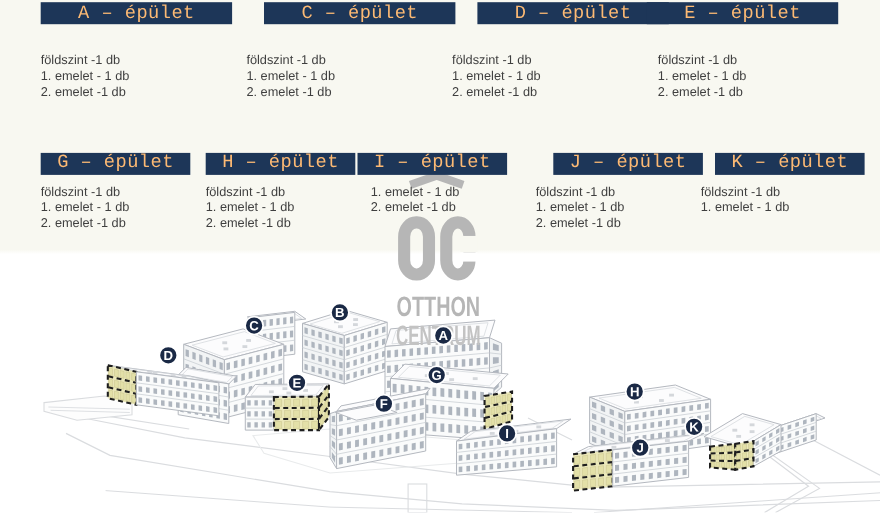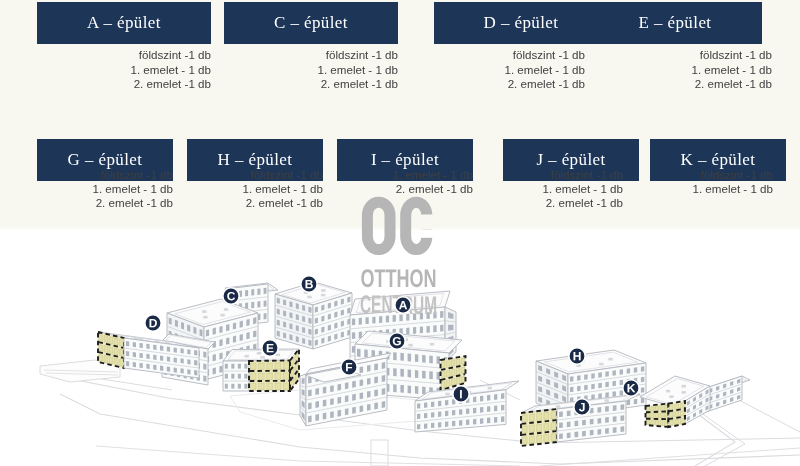--- a/index.html
+++ b/index.html
@@ -1,23 +1,23 @@
 <!DOCTYPE html>
 <html><head><meta charset="utf-8">
 <style>
   * { margin:0; padding:0; box-sizing:border-box; }
   html,body { width:800px; height:466px; overflow:hidden; }
   body { position:relative; background:#ffffff; font-family:"Liberation Sans",sans-serif; }
   #cream { position:absolute; left:0; top:0; width:800px; height:231px;
            background:linear-gradient(to bottom, #f8f8f1 0, #f8f8f1 227px, rgba(248,248,241,0) 231px); }
-  .hdr { position:absolute; top:2px; height:42px; transform:translateZ(0); background:#1d3658; color:#ffffff;
-         font-family:Liberation Serif, serif; font-size:17px; letter-spacing:0.4px;
+  .hdr { position:absolute; top:2px; height:20px; transform:translateZ(0); background:#1d3658; color:#fdba74;
+         font-family:Liberation Mono, monospace; font-size:17px; letter-spacing:0.4px;
          display:flex; align-items:center; justify-content:center; }
   .hdr.r2 { top:122.5px;margin-top:16px; }
-  .info { position:absolute; color:#3f3f3f; font-size:11.6px; line-height:14.2px; text-align:right; transform:translateZ(0); }
+  .info { position:absolute; color:#3f3f3f; font-size:11.6px; line-height:14.2px; text-align:left; transform:translateZ(0); }
   svg { position:absolute; left:0; top:0; opacity:0.999; }
 </style></head>
 <body>
 <div id="cream"></div>
 <svg width="800" height="466" viewBox="0 0 800 466">
 <path d="M70 374 L172 390" fill="none" stroke="#dadcdf" stroke-width="1"></path>
     <path d="M76 380 L168 398 L300 415 L420 431 L540 443 L800 438" fill="none" stroke="#dadcdf" stroke-width="1.1"></path>
     <path d="M60 394 L100 414 L300 447 L420 458 L560 464 L800 455" fill="none" stroke="#dadcdf" stroke-width="1.1"></path>
     <path d="M96 446 L300 461 L520 466" fill="none" stroke="#dadcdf" stroke-width="0.9"></path>
     <path d="M540 466 L800 448" fill="none" stroke="#dadcdf" stroke-width="0.9"></path>
@@ -803,41 +803,41 @@
       <circle cx="461" cy="394" r="8.2" fill="#1a2945" stroke="#ffffff" stroke-width="1.6"></circle>
       <text x="461" y="398.2" text-anchor="middle" font-family="Liberation Sans, sans-serif" font-size="12" font-weight="bold" fill="#ffffff" transform="rotate(0.03 461 394)">I</text>
       <circle cx="582" cy="407" r="8.2" fill="#1a2945" stroke="#ffffff" stroke-width="1.6"></circle>
       <text x="582" y="411.2" text-anchor="middle" font-family="Liberation Sans, sans-serif" font-size="12" font-weight="bold" fill="#ffffff" transform="rotate(0.03 582 407)">J</text>
     </g>
 </svg>
 <div class="hdr" style="left:37px;width:174px">
     <span style="transform:translateZ(0)">A – épület</span>
   </div>
 <div class="info" style="left:37px;width:174px;top:48.4px">földszint -1 db<br>1. emelet - 1 db<br>2. emelet -1 db</div>
-<div class="hdr" style="left:224px;width:174px">
+<div class="hdr" style="left:240px;width:174px">
     <span style="transform:translateZ(0)">C – épület</span>
   </div>
 <div class="info" style="left:224px;width:174px;top:48.4px">földszint -1 db<br>1. emelet - 1 db<br>2. emelet -1 db</div>
 <div class="hdr" style="left:434px;width:174px">
     <span style="transform:translateZ(0)">D – épület</span>
   </div>
 <div class="info" style="left:411px;width:174px;top:48.4px">földszint -1 db<br>1. emelet - 1 db<br>2. emelet -1 db</div>
 <div class="hdr" style="left:588px;width:174px">
     <span style="transform:translateZ(0)">E – épület</span>
   </div>
 <div class="info" style="left:598px;width:174px;top:48.4px">földszint -1 db<br>1. emelet - 1 db<br>2. emelet -1 db</div>
 <div class="hdr r2" style="left:37px;width:136px">
     <span style="transform:translateZ(0)">G – épület</span>
   </div>
 <div class="info" style="left:37px;width:136px;top:168px">földszint -1 db<br>1. emelet - 1 db<br>2. emelet -1 db</div>
 <div class="hdr r2" style="left:187px;width:136px">
     <span style="transform:translateZ(0)">H – épület</span>
   </div>
 <div class="info" style="left:187px;width:136px;top:168px">földszint -1 db<br>1. emelet - 1 db<br>2. emelet -1 db</div>
-<div class="hdr r2" style="left:337px;width:136px">
+<div class="hdr r2" style="left:325px;width:136px">
     <span style="transform:translateZ(0)">I – épület</span>
   </div>
 <div class="info" style="left:337px;width:136px;top:168px">1. emelet - 1 db<br>2. emelet -1 db</div>
 <div class="hdr r2" style="left:503px;width:136px">
     <span style="transform:translateZ(0)">J – épület</span>
   </div>
 <div class="info" style="left:487px;width:136px;top:168px">földszint -1 db<br>1. emelet - 1 db<br>2. emelet -1 db</div>
 <div class="hdr r2" style="left:650px;width:136px">
     <span style="transform:translateZ(0)">K – épület</span>
   </div>

